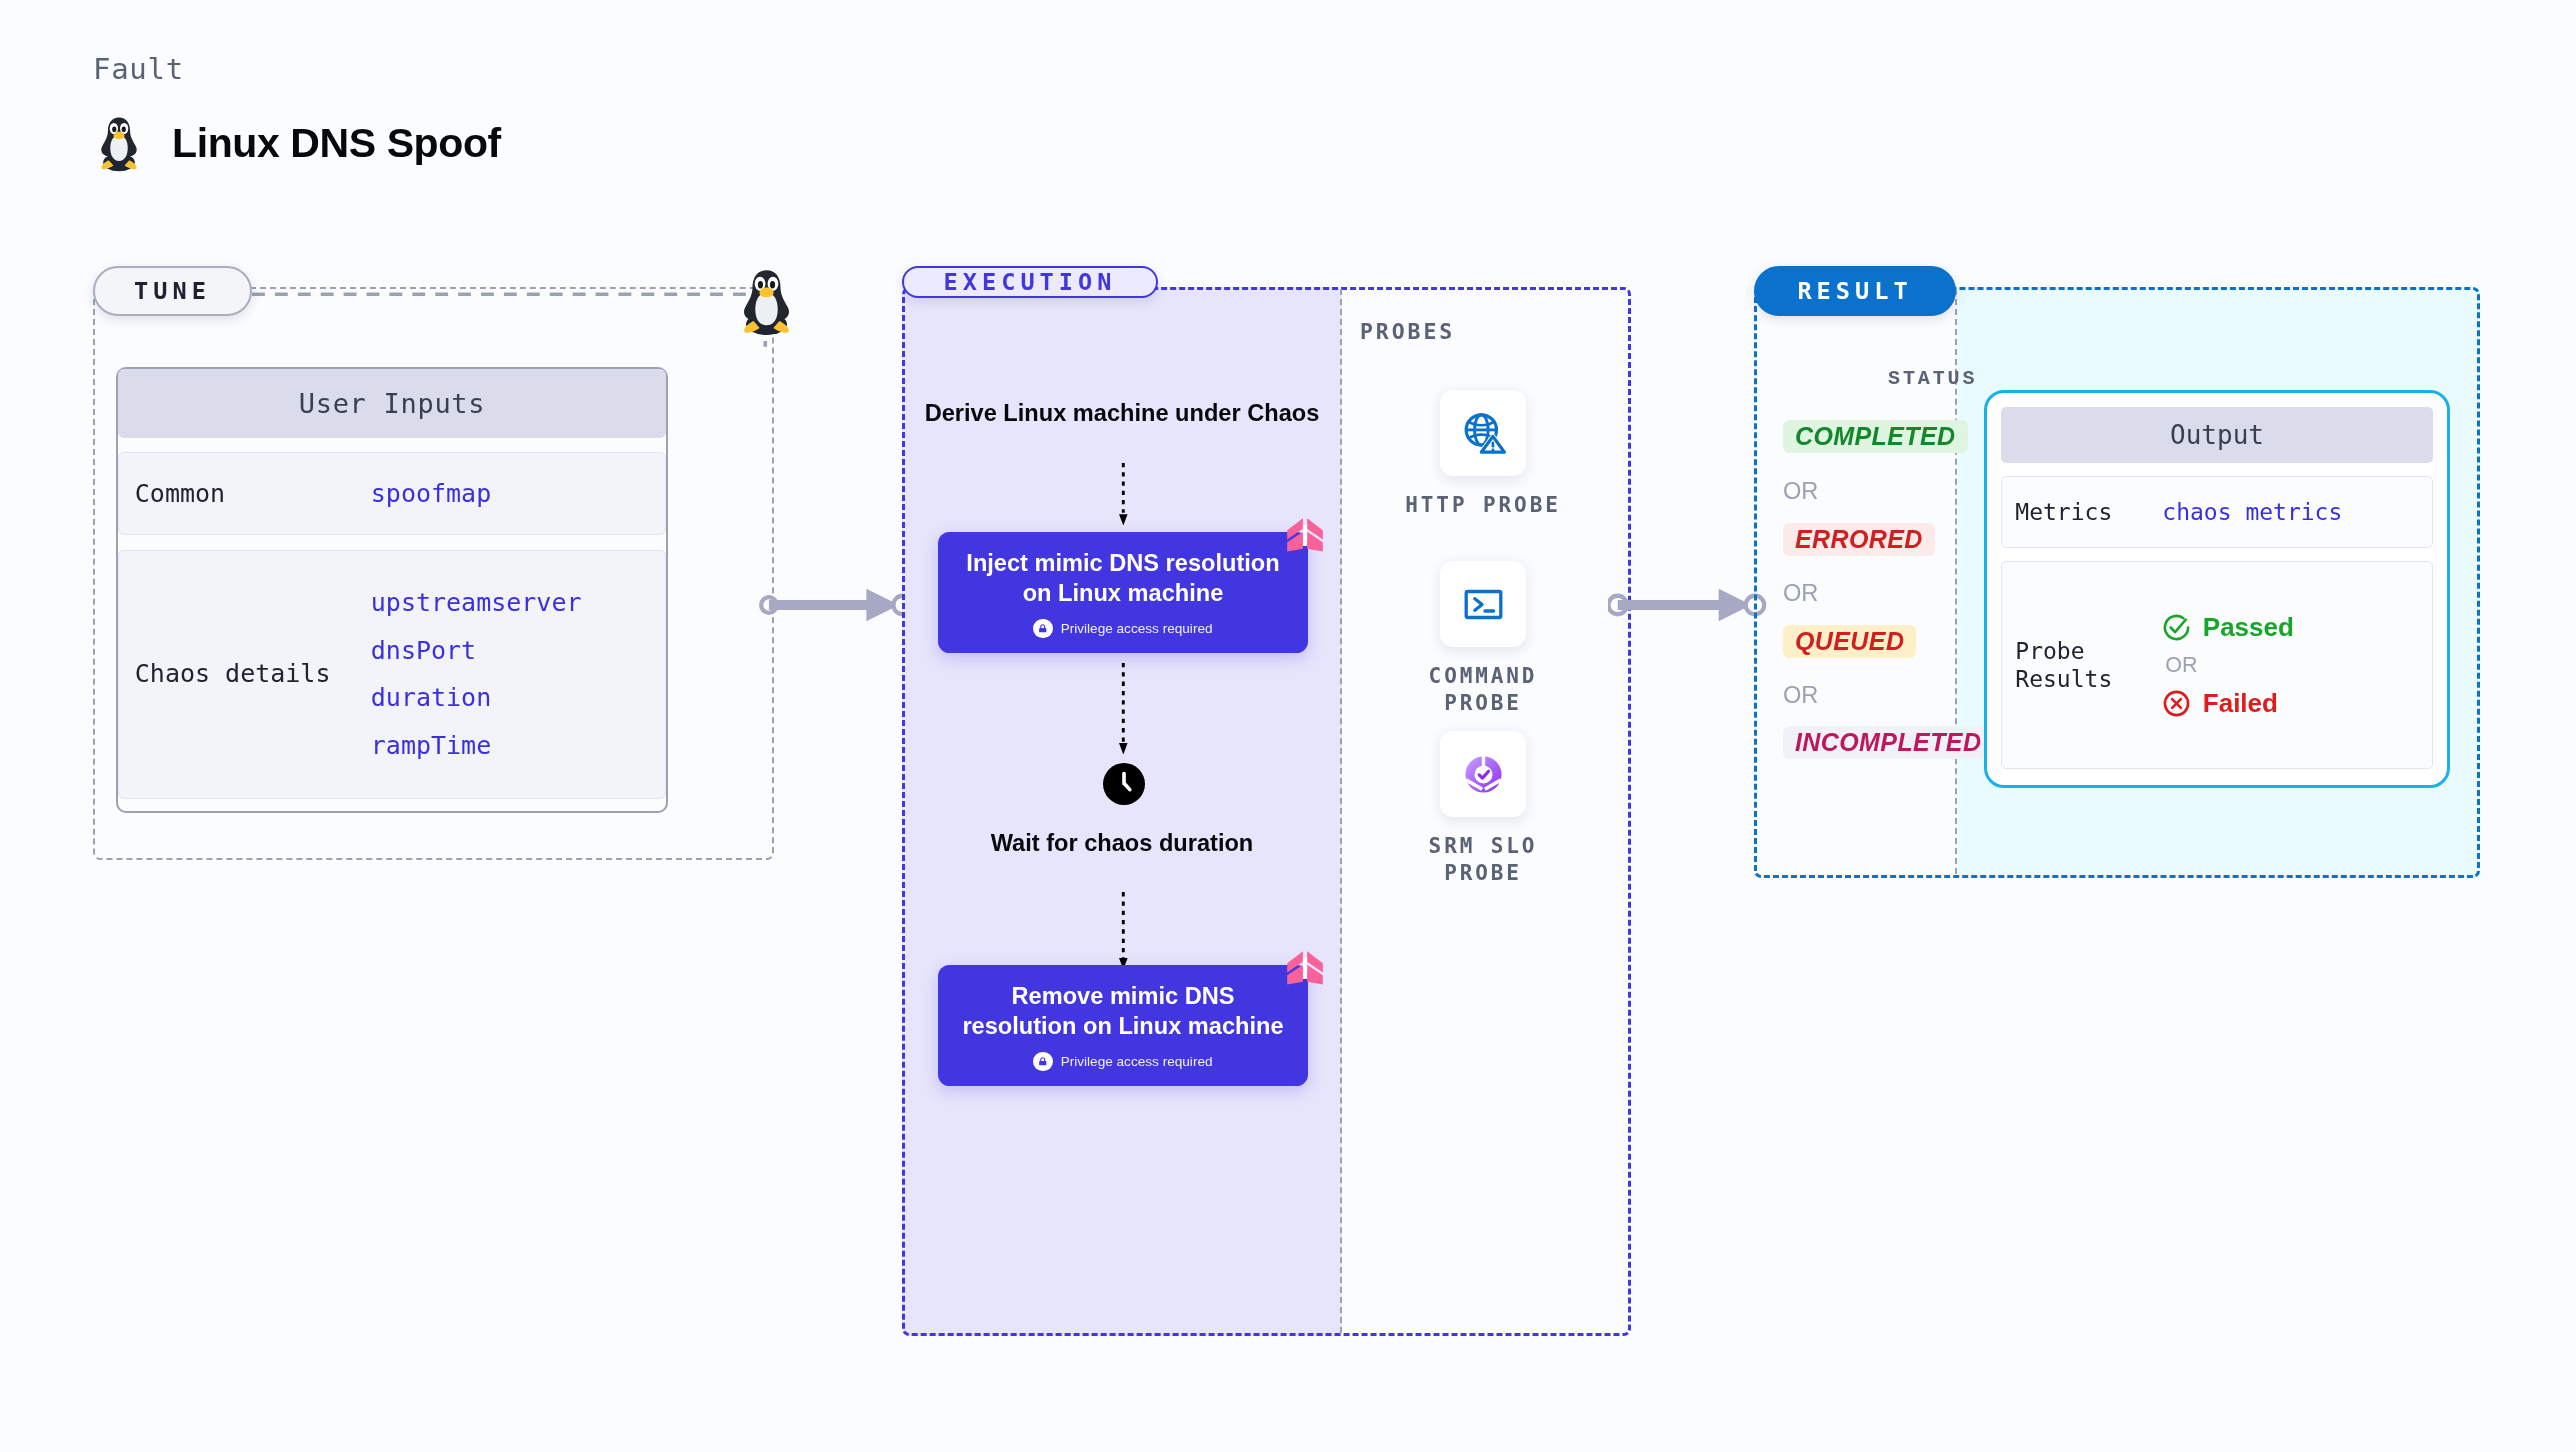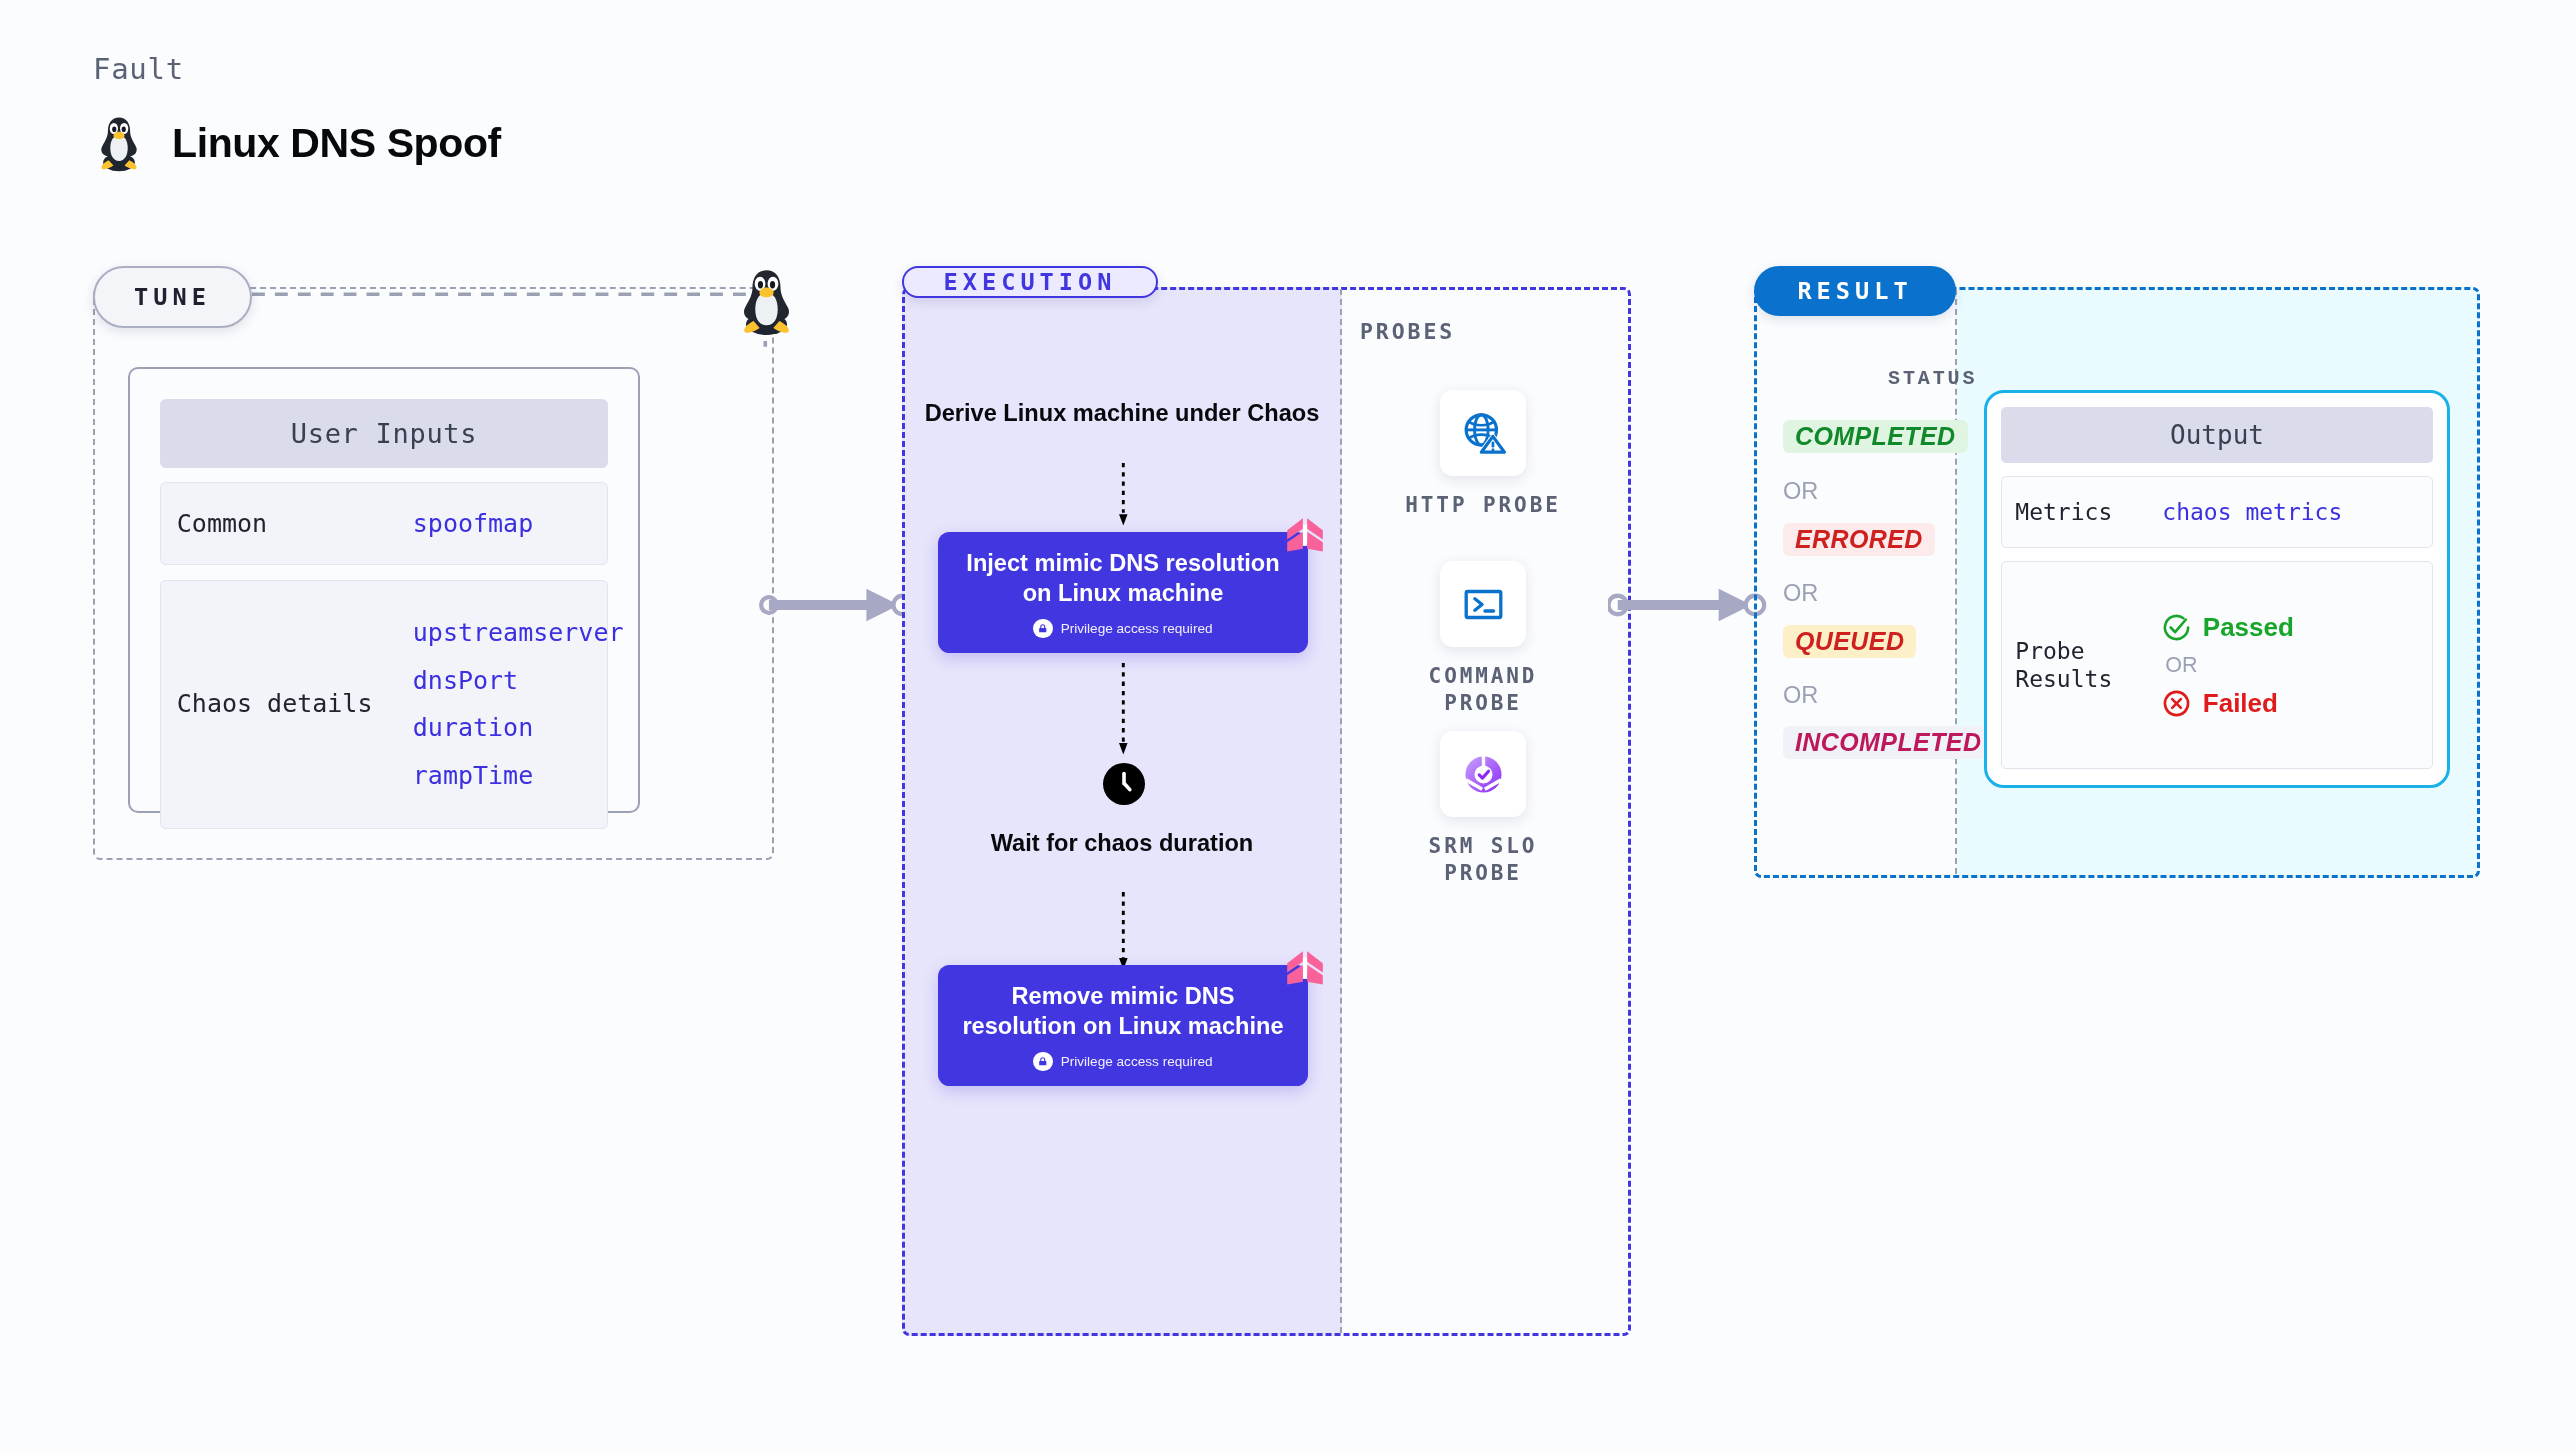--- a/index.html
+++ b/index.html
@@ -31,21 +31,21 @@
   
   .pill {
     position: absolute; z-index: 30;
     display: flex; align-items: center; justify-content: center;
     font-family: "DejaVu Sans Mono", monospace;
     font-weight: 700; letter-spacing: 5px;
     border-radius: 716px;
     box-shadow: 0 3.6px 11.5px rgba(30,40,90,.13);
   }
   .pill-tune {
-    left: 93px; top: 266px; width: 159px; height: 62px;
+    left: 93px; top: 266px; width: 159px; height: 50px;
     background: #f3f5f9; border: 2.1px solid #a9afc0;
     color: #1d2130; font-size: 23.6px;
   }
   .pill-exec {
     left: 902px; top: 266px; width: 256px; height: 32px;
     background: #eceaff; border: 2.1px solid #4236e0;
     color: #4236e0; font-size: 23.6px;
   }
   .pill-result {
     left: 1754px; top: 266px; width: 202px; height: 50px;
@@ -82,25 +82,25 @@
     background: #e9fbfe; border-radius: 7.2px;
   }
   .divider-result {
     position: absolute; left: 1955px; top: 289px;
     width: 0; height: 585px;
     border-left: 2.1px dashed #9aa1b3;
   }
 
   
   .tune-card {
-    position: absolute; left: 128px; top: 367px;
-    width: 512px; height: 446px;
+    position: absolute; left: 116px; top: 367px;
+    width: 552px; height: 446px;
     background: #fbfcfe; border: 2.9px solid #9aa1b3;
     border-radius: 10px;
-    padding: 30px;
+    padding: 0;
   }
   .tune-header {
     height: 69px; background: #dadceb; border-radius: 5.7px;
     display:flex; align-items:center; justify-content:center;
     font-family: "DejaVu Sans Mono", monospace;
     font-size: 27px; color: #3a4054; letter-spacing: 0.7px;
   }
   .tune-row {
     margin-top: 14.3px; background: #f2f4f9;
     border: 1.4px solid #e1e4ed; border-radius: 5.7px;

